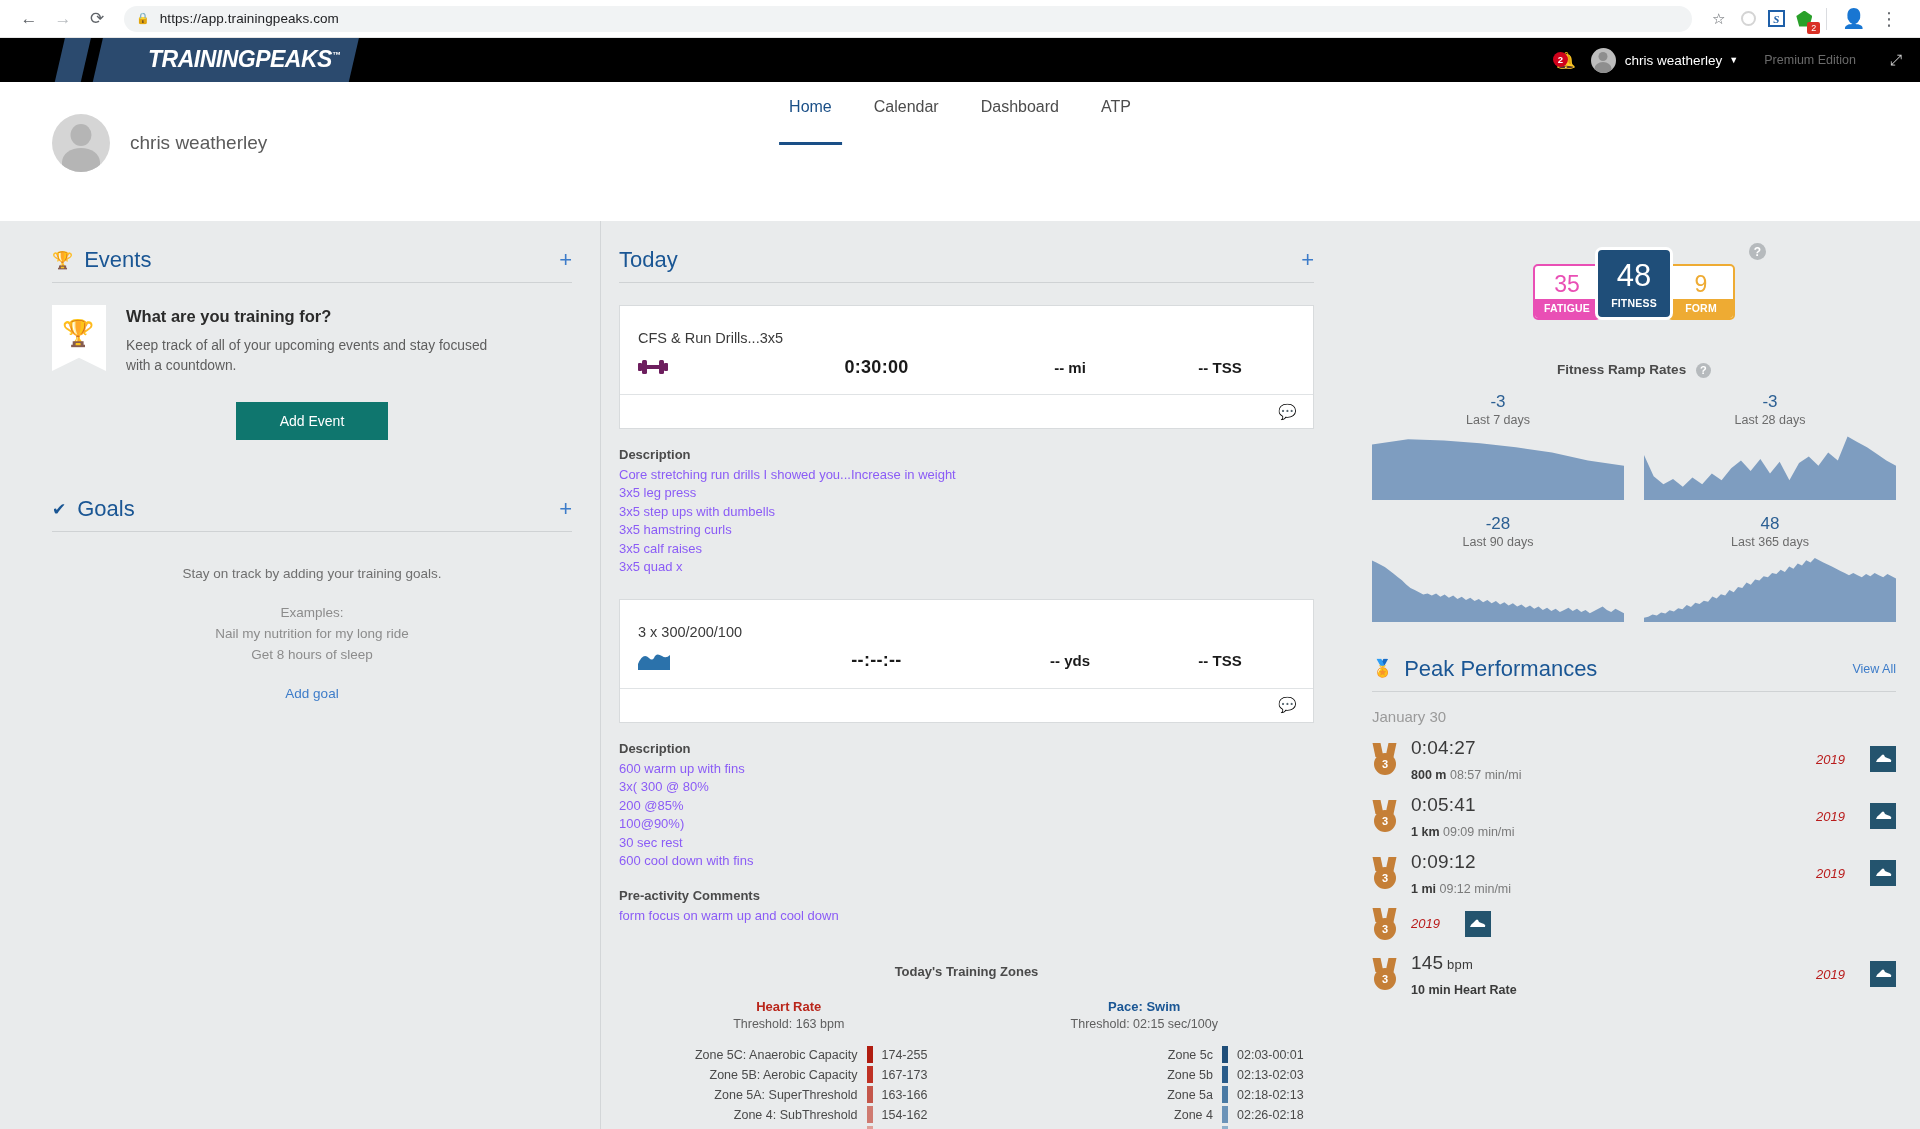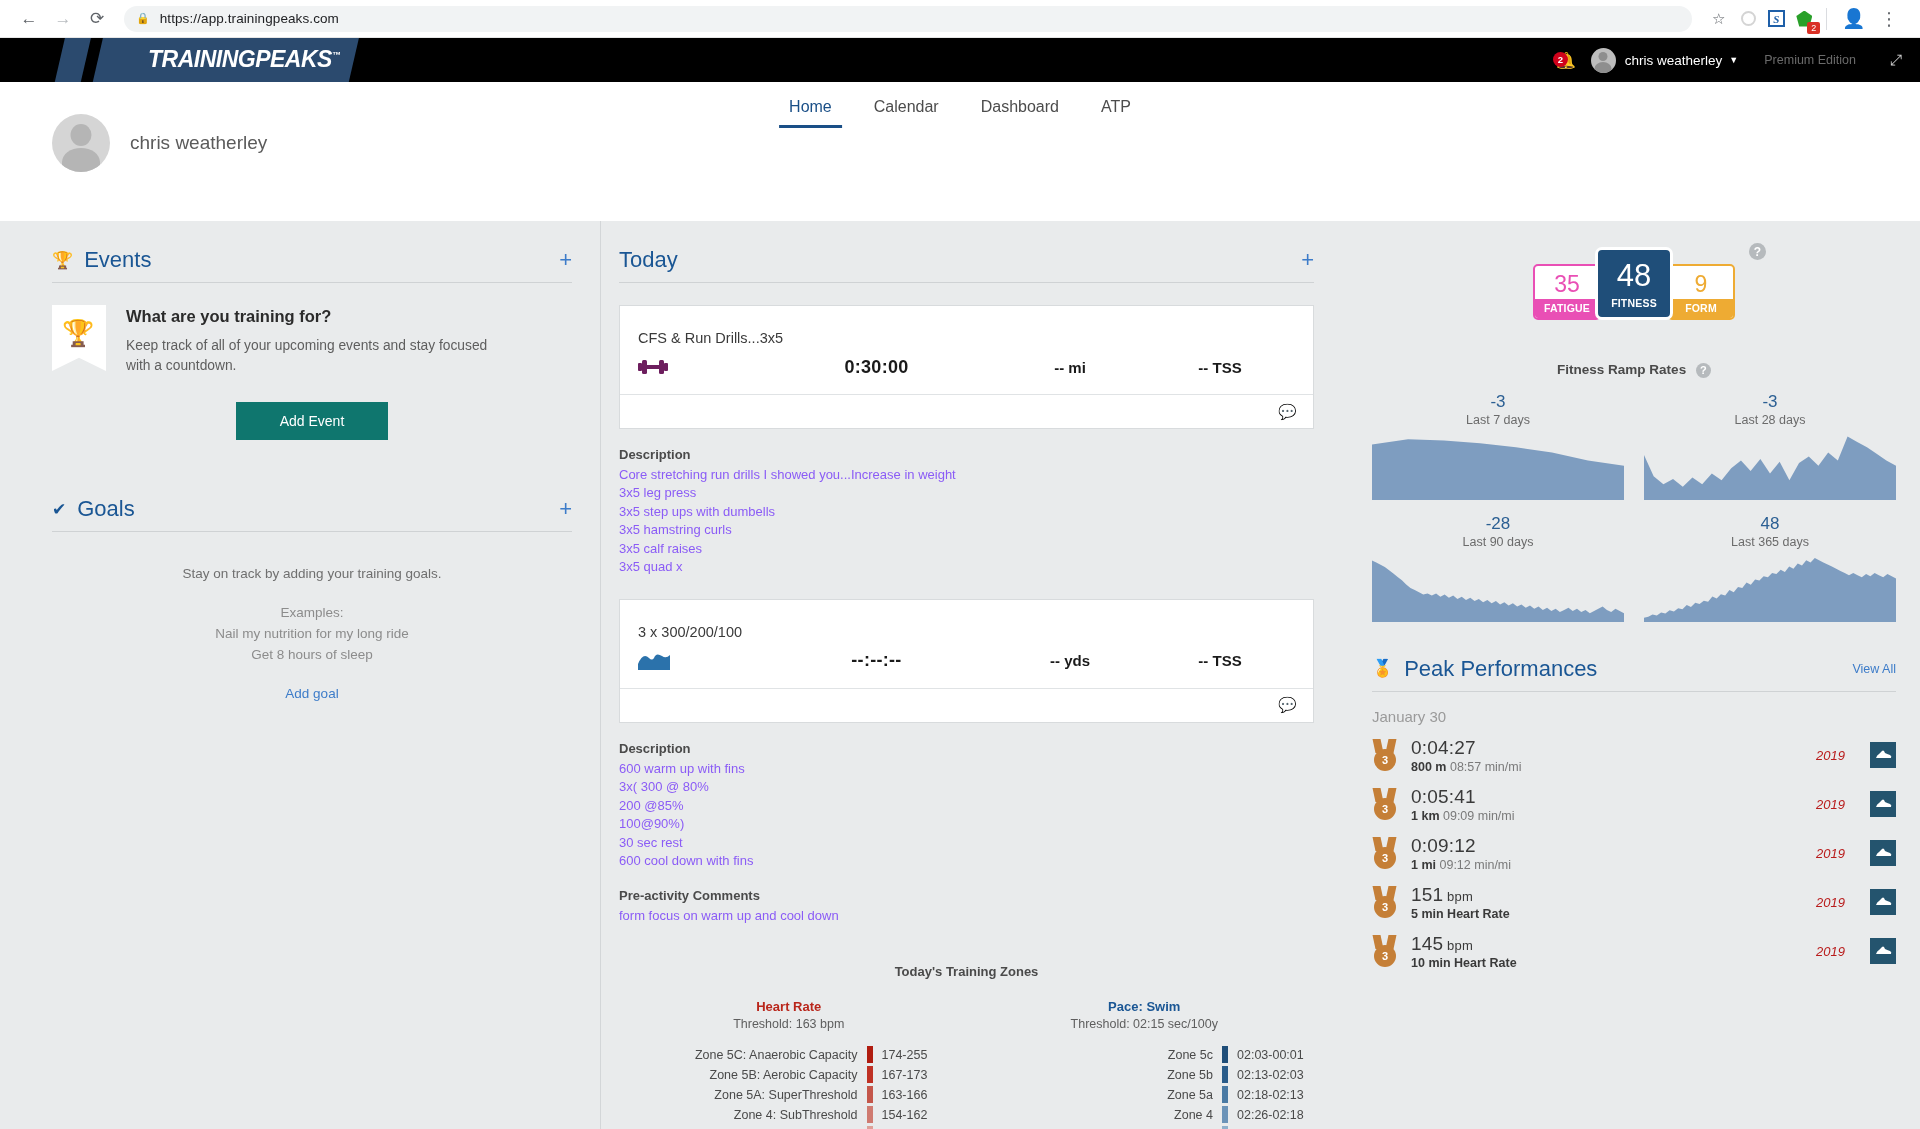--- a/index.html
+++ b/index.html
@@ -117,21 +117,21 @@
   .expand-icon { color: #cfcfcf; font-size: 15px; margin-left: 34px; }
 
   
   .subnav { height: 108px; background: #fff; position: relative; }
   .tabs {
     position: absolute; left: 50%; transform: translateX(-50%);
     top: 8px; display: flex; gap: 22px;
   }
   .tab {
     font-size: 16px; color: #4c4c4c;
-    padding: 8px 10px 9px; border-bottom: 3px solid transparent;
+    padding: 8px 10px 26px; border-bottom: 3px solid transparent;
   }
   .tab.active { color: #1a4f87; border-bottom-color: #1a4f87; }
 
   .user-row {
     position: absolute; left: 52px; top: 32px;
     display: flex; align-items: center; gap: 20px;
   }
   .user-avatar {
     width: 58px; height: 58px; border-radius: 50%;
     background: #d5d5d5; position: relative; overflow: hidden;
@@ -297,21 +297,21 @@
     display: flex; align-items: center; justify-content: center;
   }
   .medal-rib-l, .medal-rib-r {
     position: absolute; top: 0; width: 8px; height: 14px; background: #c57f37;
   }
   .medal-rib-l { left: 2px; transform: skewX(12deg); }
   .medal-rib-r { left: 15px; transform: skewX(-12deg); }
   .peak-main { flex: 1; }
   .peak-val { font-size: 19px; color: #3a3a3a; letter-spacing: .2px; }
   .peak-val .unit { font-size: 13px; color: #3a3a3a; }
-  .peak-sub { font-size: 12.5px; color: #7a7a7a; margin-top: 1px; }
+  .peak-sub { font-size: 12.5px; color: #7a7a7a; margin-top: 9px; }
   .peak-sub b { color: #3a3a3a; }
   .peak-year { font-size: 13px; font-style: italic; color: #b91c1c; margin-right: 12px; }
   .sport-tile {
     width: 26px; height: 26px; background: #24546e;
     display: flex; align-items: center; justify-content: center;
     color: #fff; font-size: 14px; flex: none;
   }
 </style>
 </head>
 <body>
@@ -650,24 +650,20 @@
               <path d="M1 9 Q2 6 4 5 L7 2 Q8 1 9 2 L10 4 Q12 5 15 6 Q17 7 16 9 Z"></path>
             </svg>
           </span>
         </div>
         <div class="peak-row">
           <div class="medal">
             <span class="medal-rib-l"></span>
             <span class="medal-rib-r"></span>
             <span class="medal-circ">3</span>
           </div>
-          <div class="peak-main">
-            <div class="peak-val">151<span class="unit"> bpm</span></div>
-            <div class="peak-sub"><b>5 min Heart Rate</b></div>
-          </div>
           <span class="peak-year">2019</span>
           <span class="sport-tile">
             <svg width="17" height="12" viewBox="0 0 17 12" fill="#fff">
               <path d="M1 9 Q2 6 4 5 L7 2 Q8 1 9 2 L10 4 Q12 5 15 6 Q17 7 16 9 Z"></path>
             </svg>
           </span>
         </div>
         <div class="peak-row">
           <div class="medal">
             <span class="medal-rib-l"></span>

